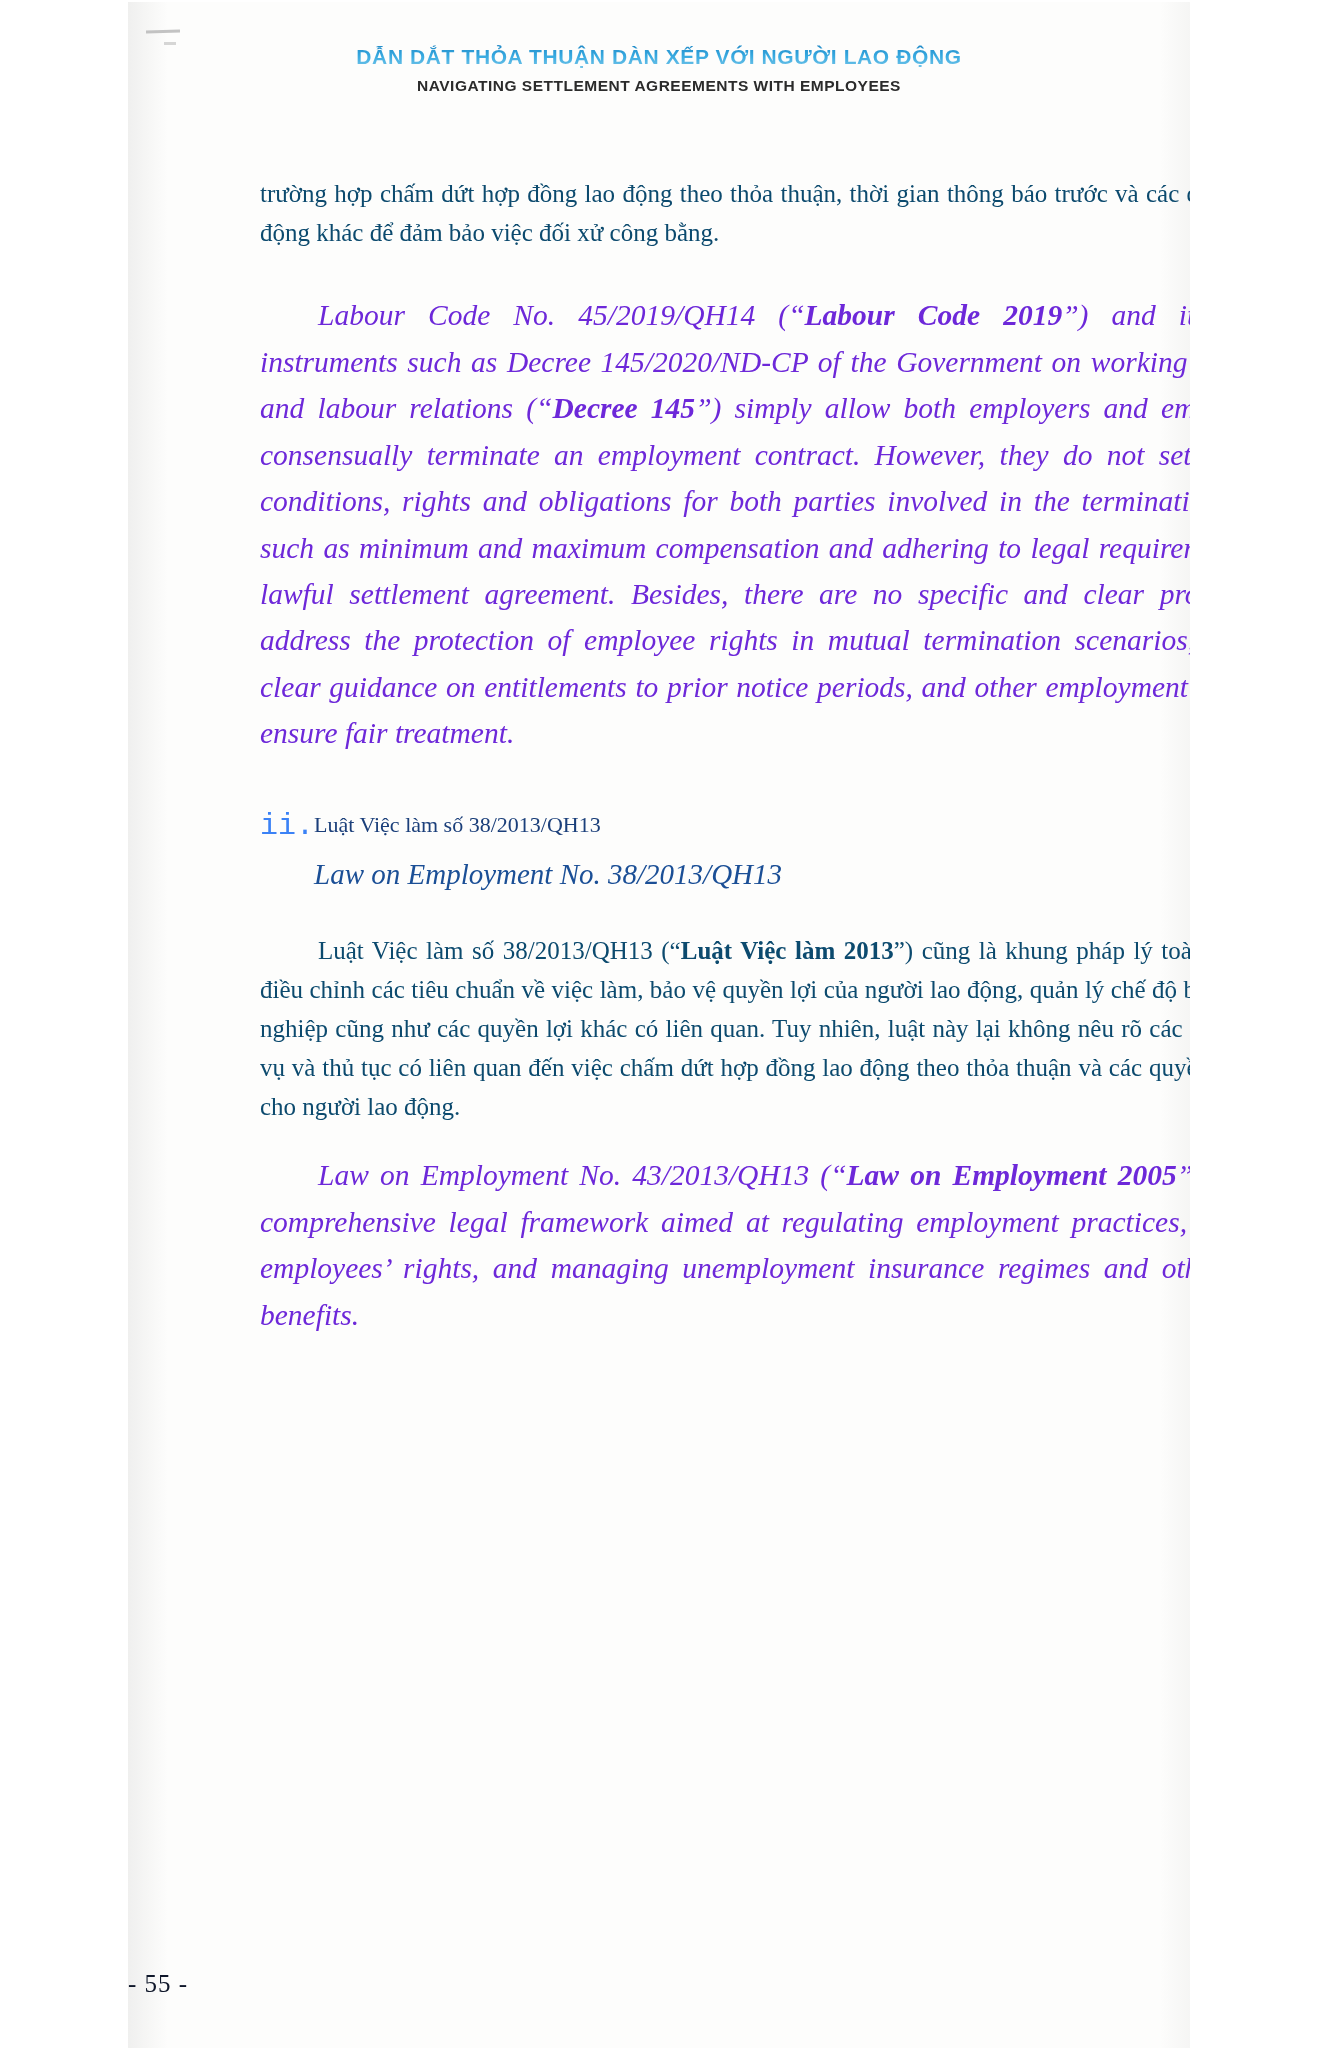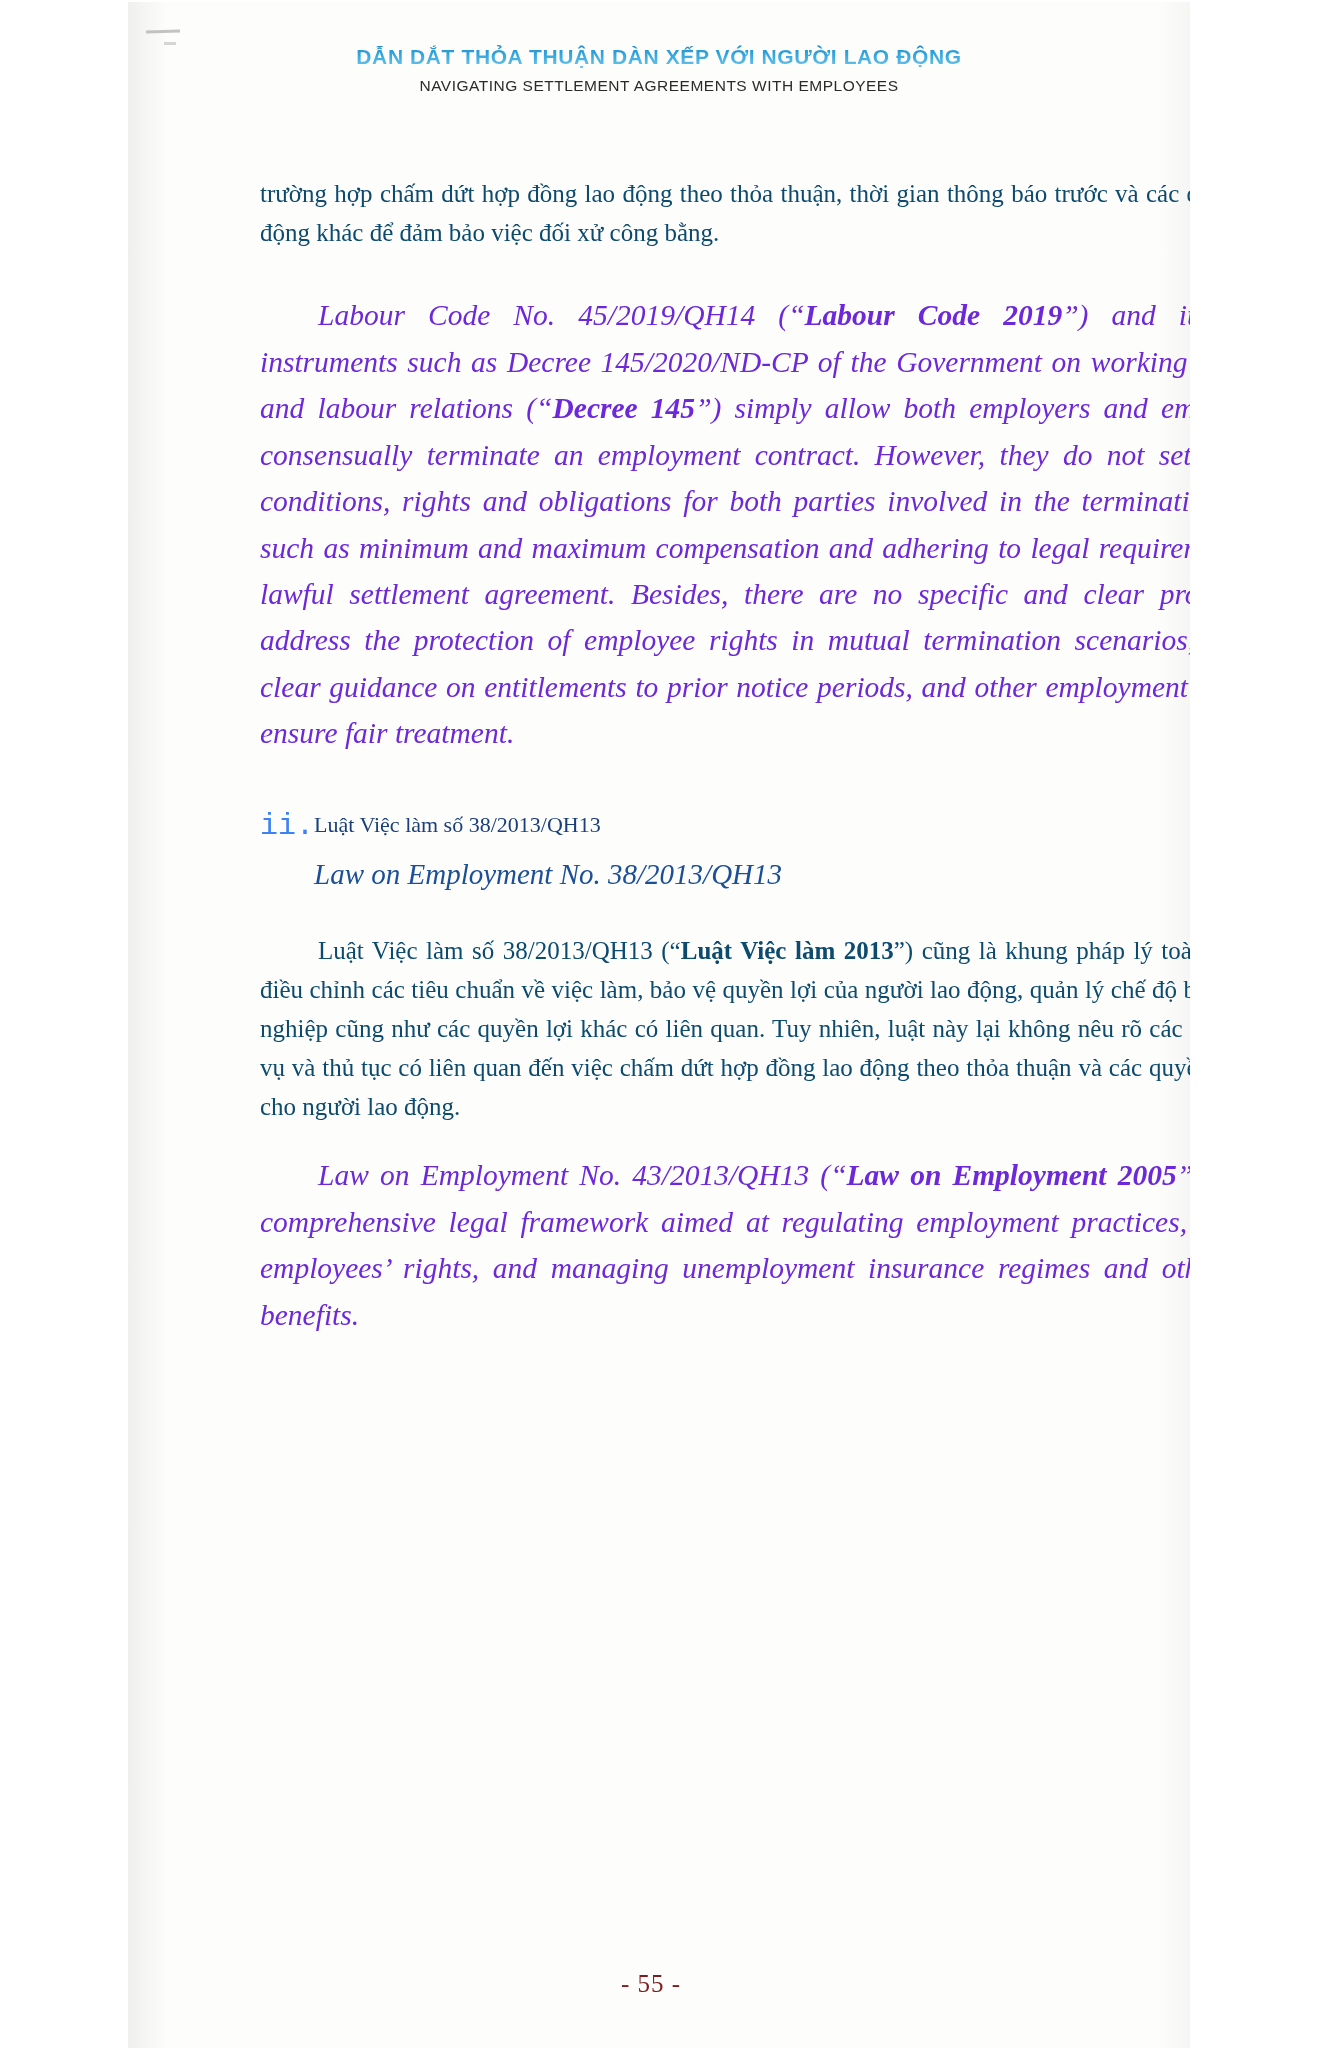--- a/index.html
+++ b/index.html
@@ -65,21 +65,21 @@
     color: #2a9fd6;
     background: linear-gradient(180deg, #1f86c4 0%, #36a9e0 45%, #7fc9ea 100%);
     -webkit-background-clip: text;
     background-clip: text;
     -webkit-text-fill-color: transparent;
     line-height: 1.25;
     white-space: nowrap;
   }
   .runhead-en {
     font-family: "Liberation Sans", "DejaVu Sans", sans-serif;
-    font-weight: normal;
+    font-weight: bold;
     font-size: 15.5px;
     letter-spacing: 0.5px;
     color: #2b2b2b;
     margin-top: 7px;
     line-height: 1.2;
     white-space: nowrap;
   }
 
   
   .column {
@@ -151,24 +151,24 @@
     margin-left: 54px;
     margin-top: 10px;
   }
 
   
   .folio {
     position: absolute;
     left: 0;
     right: 16px;
     bottom: 52px;
-    text-align: center;
+    text-align: left;
     font-family: "Liberation Serif", "DejaVu Serif", serif;
     font-size: 25px;
-    color: #7f1d1d;
+    color: #0f172a;
     letter-spacing: 1px;
   }
 </style>
 </head>
 <body>
 
 <div class="page">
 
   <div class="paper-tint"></div>
   <div class="scan-mark"></div>

